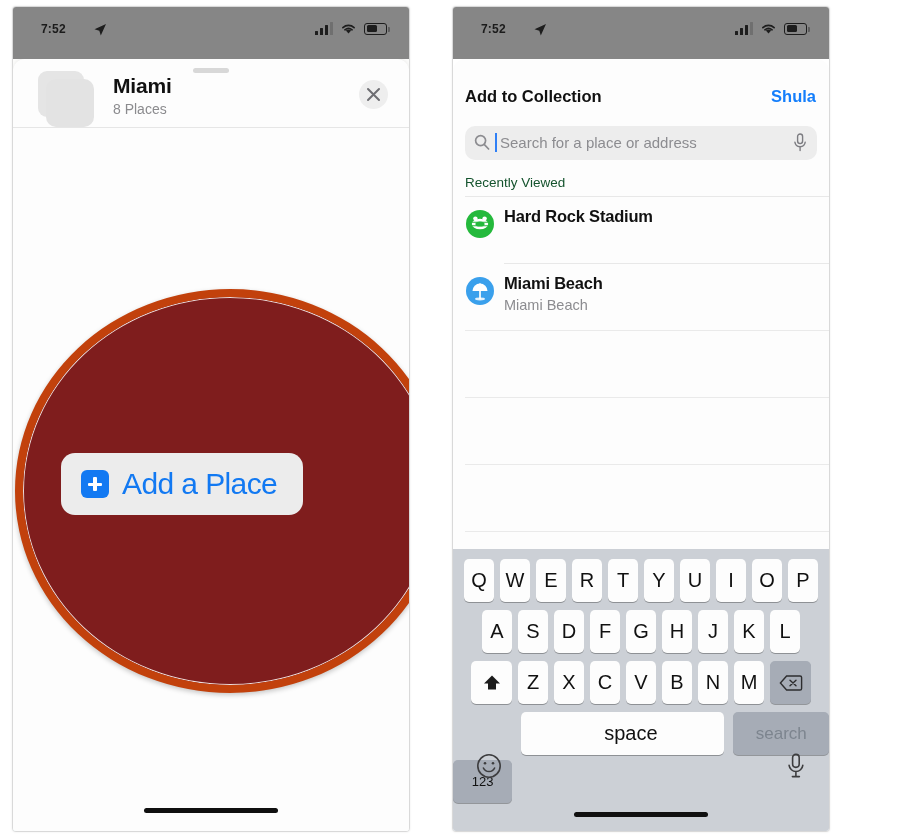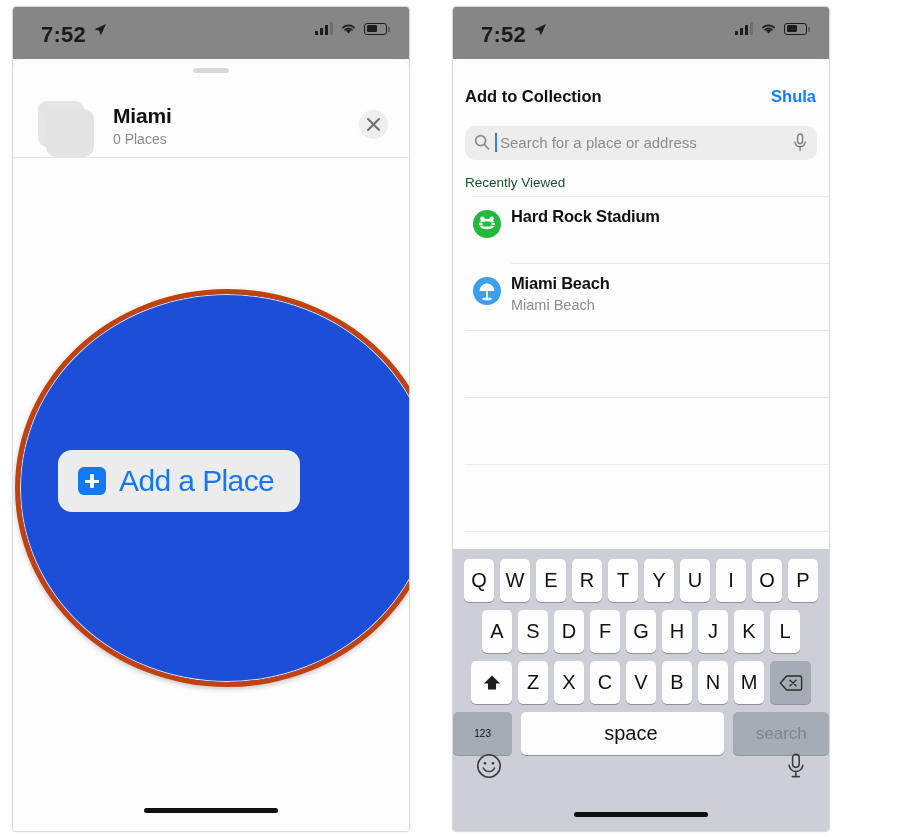--- a/index.html
+++ b/index.html
@@ -25,21 +25,21 @@
   #phone-left {left:12px; top:6px; width:396px; height:824px;}
   #phone-right{left:452px;top:6px; width:376px; height:824px;}
 
   
   .statusbar{
     position:absolute;left:0;top:0;width:100%;height:52px;
     background:#868686;
   }
   .sb-time{
     position:absolute;left:28px;top:15px;
-    font-size:22px;font-weight:bold;color:#1b1b1b;
+    font-size:12px;font-weight:bold;color:#1b1b1b;
     letter-spacing:.2px;
   }
   .sb-loc{
     position:absolute;top:16px;
     font-size:14px;color:#1d1d1d;
   }
   .sb-right{
     position:absolute;right:22px;top:15px;
     display:flex;align-items:center;gap:7px;
   }
@@ -78,21 +78,20 @@
     border-radius:12px 12px 0 0;
     box-shadow:0 -1px 3px rgba(0,0,0,.06);
   }
   .grabber{
     position:absolute;left:50%;transform:translateX(-50%);top:9px;
     width:36px;height:5px;border-radius:3px;background:#d8d8d8;
   }
   .coll-header{
     position:absolute;left:0;top:52px;right:0;height:68px;
     border-bottom:1px solid #e6e6e6;
-    margin-top:30px;
   }
   .stack{
     position:absolute;left:25px;top:12px;width:56px;height:56px;
   }
   .stack .s1{
     position:absolute;left:0;top:0;width:46px;height:46px;
     background:#e5e5e5;border-radius:9px;
   }
   .stack .s2{
     position:absolute;left:8px;top:8px;width:48px;height:48px;
@@ -108,22 +107,22 @@
   }
   .close-btn{
     position:absolute;right:21px;top:21px;width:29px;height:29px;
     border-radius:50%;background:#eeeeee;
   }
   .close-btn svg{position:absolute;left:7px;top:7px;}
 
   
   .magnifier{
     position:absolute;border-radius:50%;
-    background:#1d4ed8;
-    border:5px solid #c2410c;
+    background:#7f1d1d;
+    border:8px solid #c2410c;
     box-shadow:0 2px 5px rgba(0,0,0,.22), inset 0 0 0 1px rgba(255,255,255,.85);
     overflow:hidden;
   }
   #magnifier-left{left:2px;top:282px;width:414px;height:388px;}
   .add-place-pill{
     position:absolute;left:38px;top:156px;
     display:flex;align-items:center;gap:13px;
     background:#ececec;border-radius:14px;
     padding:14px 26px 14px 20px;
   }
@@ -170,21 +169,21 @@
   .search-placeholder{
     position:absolute;left:35px;top:8px;
     font-size:15px;color:#8c8c90;
   }
   .mic-icon{position:absolute;right:10px;top:7px;}
   .section-label{
     position:absolute;left:12px;top:116px;
     font-size:13.5px;color:#14532d;
   }
   .row{
-    position:absolute;left:7px;right:0;height:67px;text-align:center;
+    position:absolute;left:0;right:0;height:67px;text-align:center;
   }
   .row .divider{
     position:absolute;left:12px;right:0;top:0;height:1px;background:#e8e8e8;
   }
   .row-icon{
     position:absolute;left:13px;top:14px;width:28px;height:28px;border-radius:50%;
   }
   .row-title{
     position:absolute;left:51px;top:11px;
     font-size:16.5px;font-weight:bold;color:#111;letter-spacing:-.2px;
@@ -202,21 +201,21 @@
   }
   .krow{position:absolute;left:0;right:0;display:flex;justify-content:center;}
   .key{
     background:#fdfdfd;border-radius:5px;
     box-shadow:0 1px 0 rgba(0,0,0,.30);
     display:flex;align-items:center;justify-content:center;
     font-size:20px;color:#111;
   }
   .key.dark{background:#a6acb6;box-shadow:0 1px 0 rgba(0,0,0,.28);}
   .key.wide-sp{width:196px;padding-left:16px;}
-  .key.kb-123{width:62px;font-size:10px;}
+  .key.kb-123{width:62px;font-size:13px;margin-top:48px;}
   .key.kb-search{width:100px;font-size:17px;color:#7d858f;}
   .kb-bottom-icons{position:absolute;left:0;right:0;bottom:44px;height:34px;}
   .emoji-icon{position:absolute;left:23px;top:0;}
   .kb-mic{position:absolute;right:24px;top:0;}
 </style>
 </head>
 <body>
 
 <div class="stage">
 
@@ -226,21 +225,21 @@
 
     <div class="sheet" style="height:772px;"></div>
     <div class="grabber" style="top:61px;"></div>
 
     <div class="coll-header">
       <div class="stack">
         <div class="s1"></div>
           <div class="s2"></div>
       </div>
       <div class="coll-title">Miami</div>
-      <div class="coll-sub">0 Places</div>
+      <div class="coll-sub">8 Places</div>
       <div class="close-btn">
         <svg width="15" height="15" viewBox="0 0 15 15">
           <path d="M2 2 L13 13 M13 2 L2 13" stroke="#6e6e73" stroke-width="2" stroke-linecap="round" fill="none"></path>
         </svg>
       </div>
     </div>
 
     <div class="magnifier" id="magnifier-left">
       <div class="add-place-pill">
         <span class="plus-square"></span>

